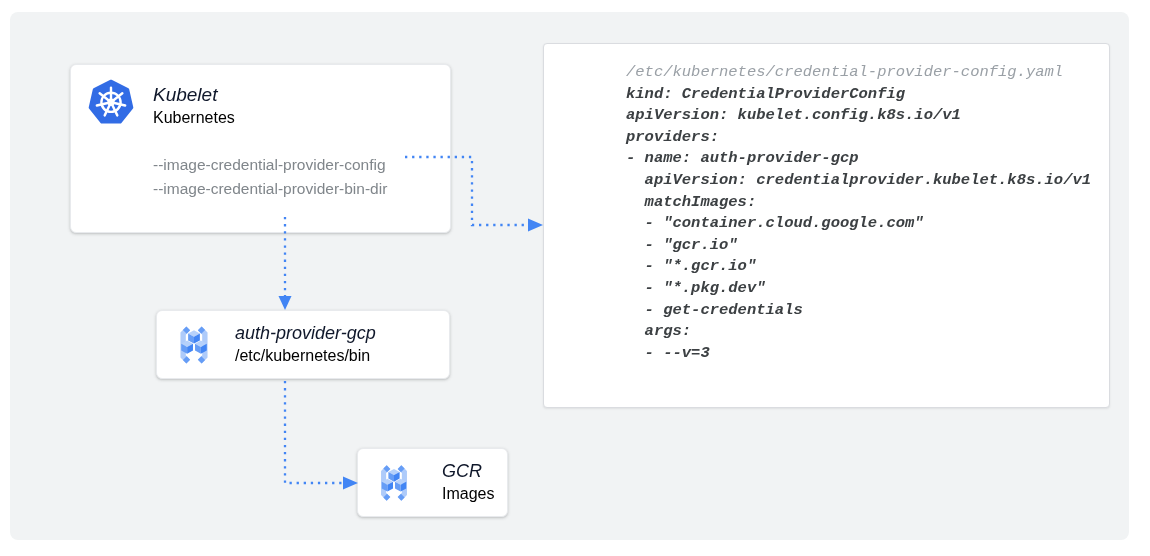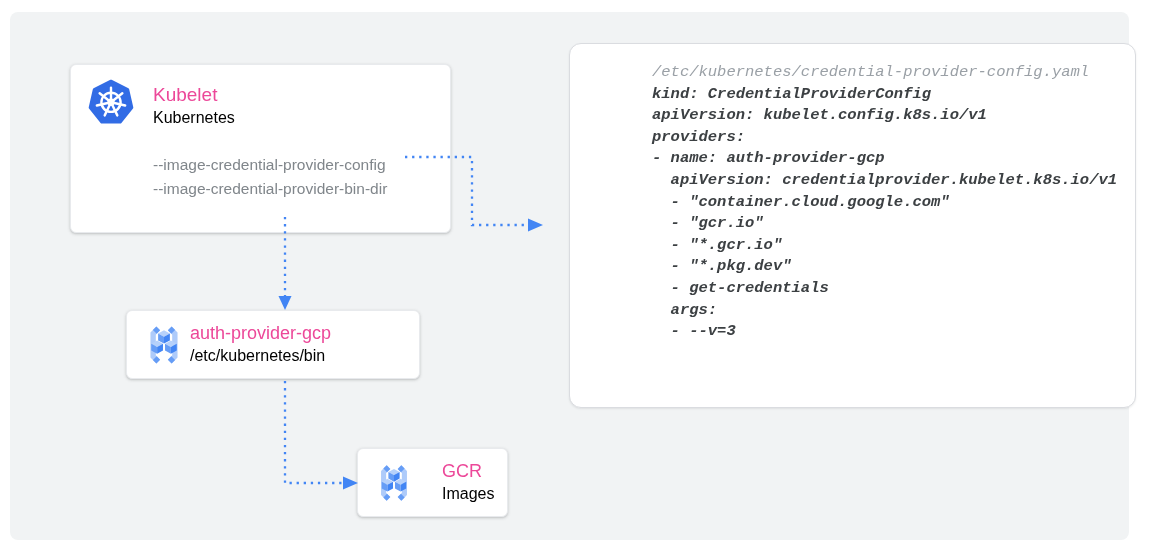--- a/index.html
+++ b/index.html
@@ -16,35 +16,35 @@
     position:absolute; background:#ffffff; border:1px solid #e8eaed;
     border-radius:6px; z-index:1;
     box-shadow:0 1px 2px rgba(60,64,67,.18), 0 1px 3px 1px rgba(60,64,67,.08);
   }
   
   .kubelet-card { left:70px; top:64px; width:381px; height:169px; }
   .card-row { display:flex; gap:18px; padding:12px 16px 0 16px; align-items:flex-start; }
   .icon48 { width:48px; height:48px; flex:0 0 48px; margin-top:2px; }
   .icon46 { width:46px; height:46px; flex:0 0 46px; }
   .icon44 { width:44px; height:44px; flex:0 0 44px; }
-  .card-title { font-size:19px; color:#ec4899; line-height:24px; margin-top:6px; }
+  .card-title { font-size:19px; color:#0f172a; line-height:24px; margin-top:6px;font-style:italic; }
   .card-subtitle { font-size:16px; color:#000000; line-height:22px; }
   .flags { margin:24px 0 0 82px; }
   .flag { font-size:15.5px; color:#80868b; line-height:24px; white-space:nowrap; }
   
-  .auth-card { left:126px; top:310px; width:294px; height:69px;
-    display:flex; align-items:center; gap:3px; padding:0 14px; }
+  .auth-card { left:156px; top:310px; width:294px; height:69px;
+    display:flex; align-items:center; gap:18px; padding:0 14px; }
   .auth-card .card-title, .gcr-card .card-title { font-size:18px; margin-top:0; line-height:23px; }
   
   .gcr-card { left:357px; top:448px; width:151px; height:69px;
     display:flex; align-items:center; gap:26px; padding:0 14px; }
   
   .code-panel {
-    position:absolute; left:569px; top:43px; width:567px; height:365px;
-    background:#ffffff; border:1px solid #dadce0; border-radius:12px; z-index:1;
+    position:absolute; left:543px; top:43px; width:567px; height:365px;
+    background:#ffffff; border:1px solid #dadce0; border-radius:4px; z-index:1;
     box-shadow:0 1px 2px rgba(60,64,67,.10);
     padding:18px 10px 0 82px;
     font-family:"Liberation Mono","DejaVu Sans Mono",monospace;
     font-style:italic; font-size:15.5px;
   }
   .code-filename { color:#9aa0a6; font-weight:400; line-height:21.6px; white-space:pre; }
   .code-body { }
   .code-line { color:#3c4043; font-weight:700; line-height:21.6px; white-space:pre; }
   
   .arrows { position:absolute; left:0; top:0; width:1150px; height:556px;
@@ -141,20 +141,21 @@
 </div>
 
 <div class="code-panel">
   <div class="code-filename">/etc/kubernetes/credential-provider-config.yaml</div>
   <div class="code-body">
     <div class="code-line">kind: CredentialProviderConfig</div>
     <div class="code-line">apiVersion: kubelet.config.k8s.io/v1</div>
     <div class="code-line">providers:</div>
     <div class="code-line">- name: auth-provider-gcp</div>
     <div class="code-line">  apiVersion: credentialprovider.kubelet.k8s.io/v1</div>
+    <div class="code-line">  matchImages:</div>
     <div class="code-line">  - "container.cloud.google.com"</div>
     <div class="code-line">  - "gcr.io"</div>
     <div class="code-line">  - "*.gcr.io"</div>
     <div class="code-line">  - "*.pkg.dev"</div>
     <div class="code-line">  - get-credentials</div>
     <div class="code-line">  args:</div>
     <div class="code-line">  - --v=3</div>
   </div>
 </div>
 

